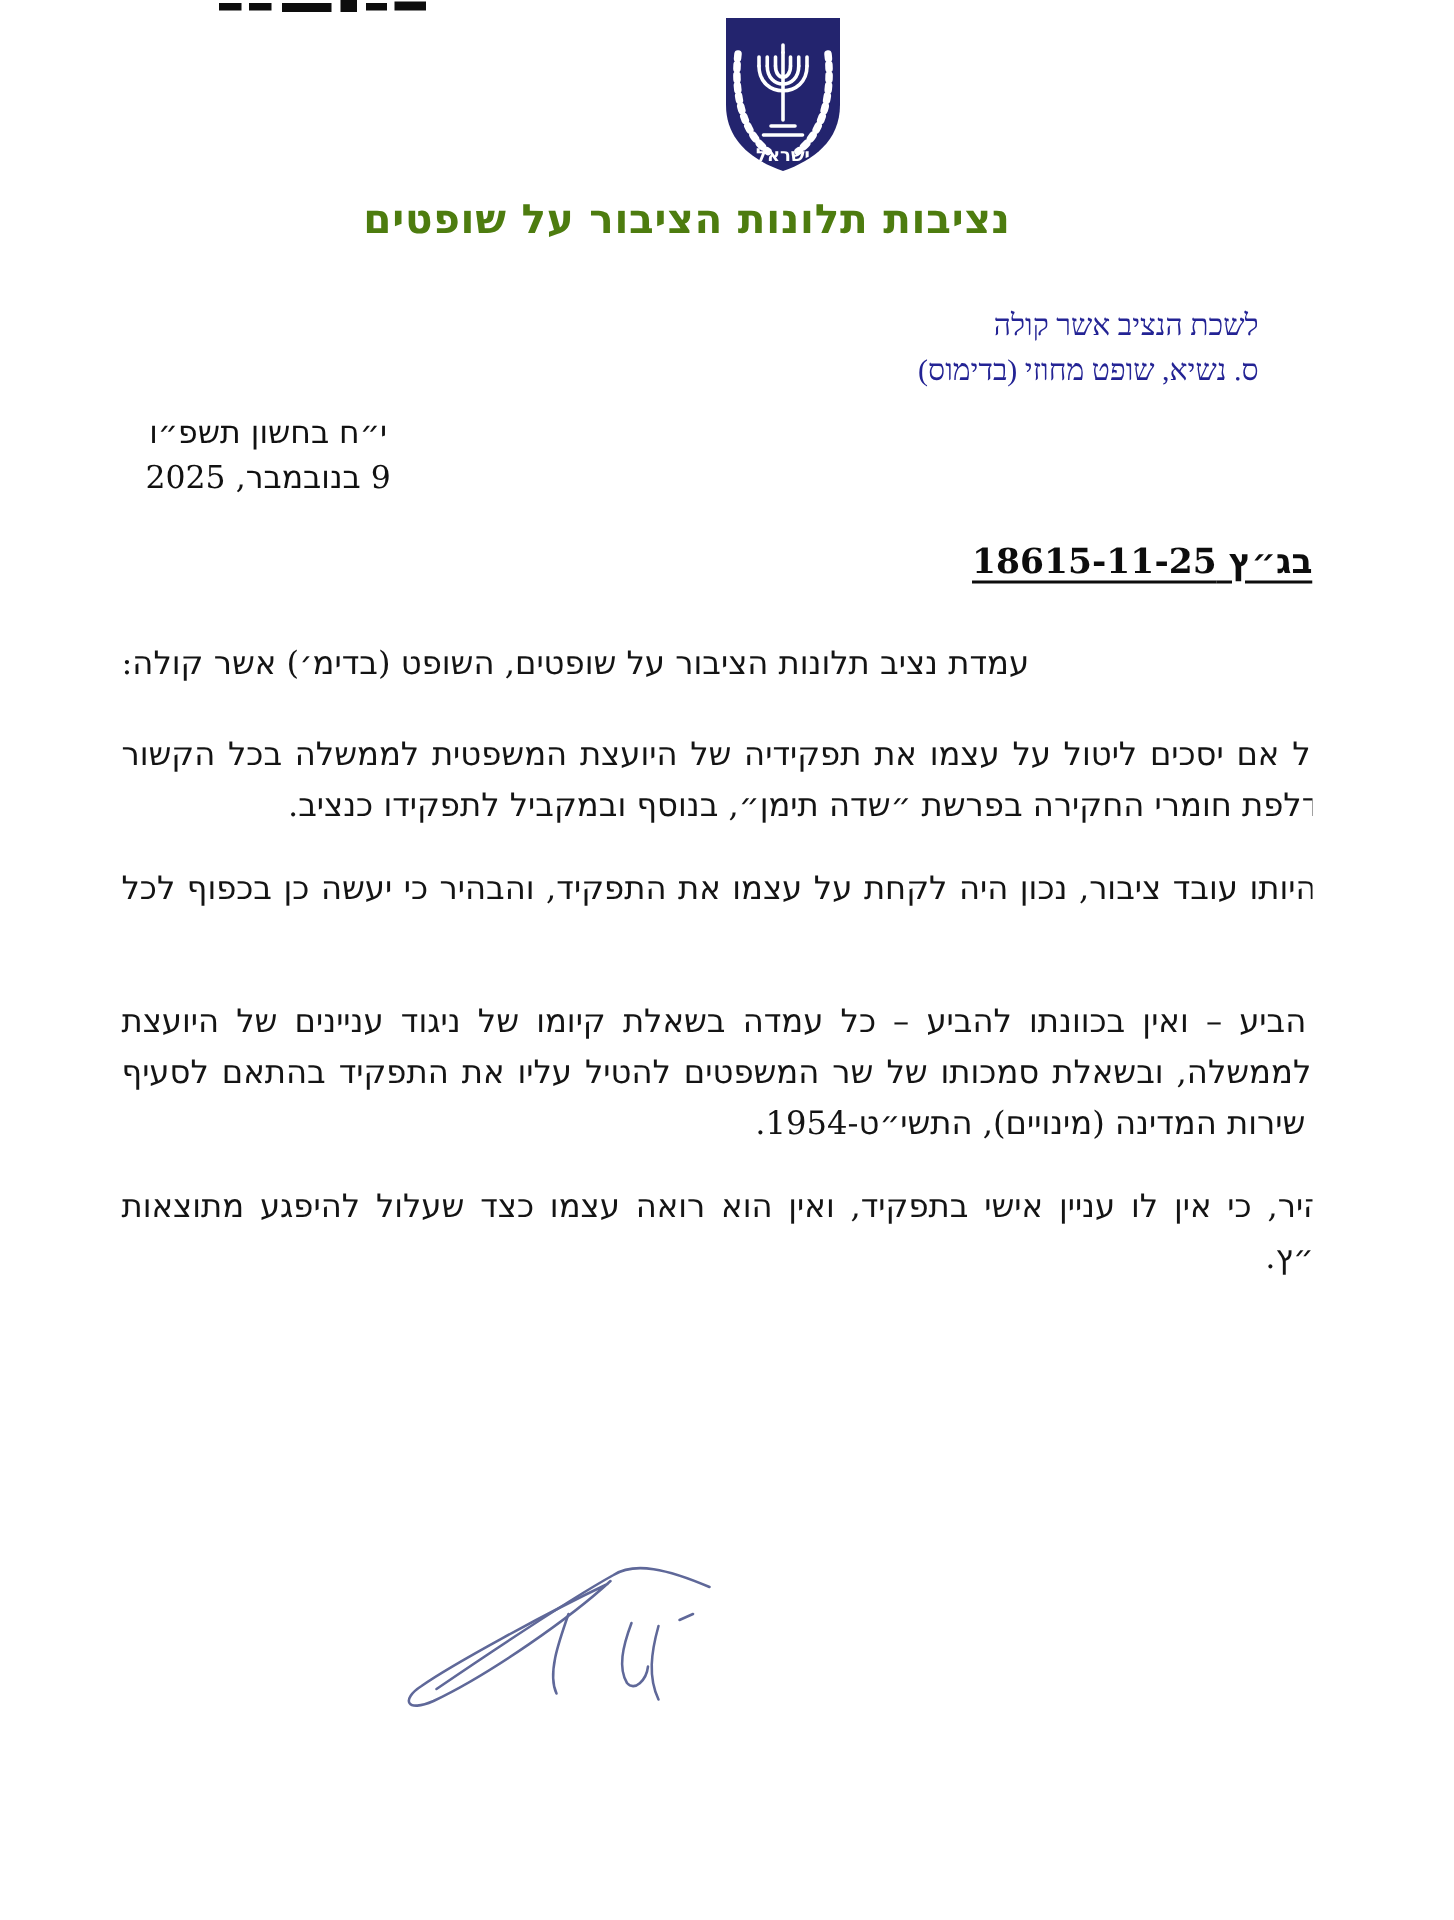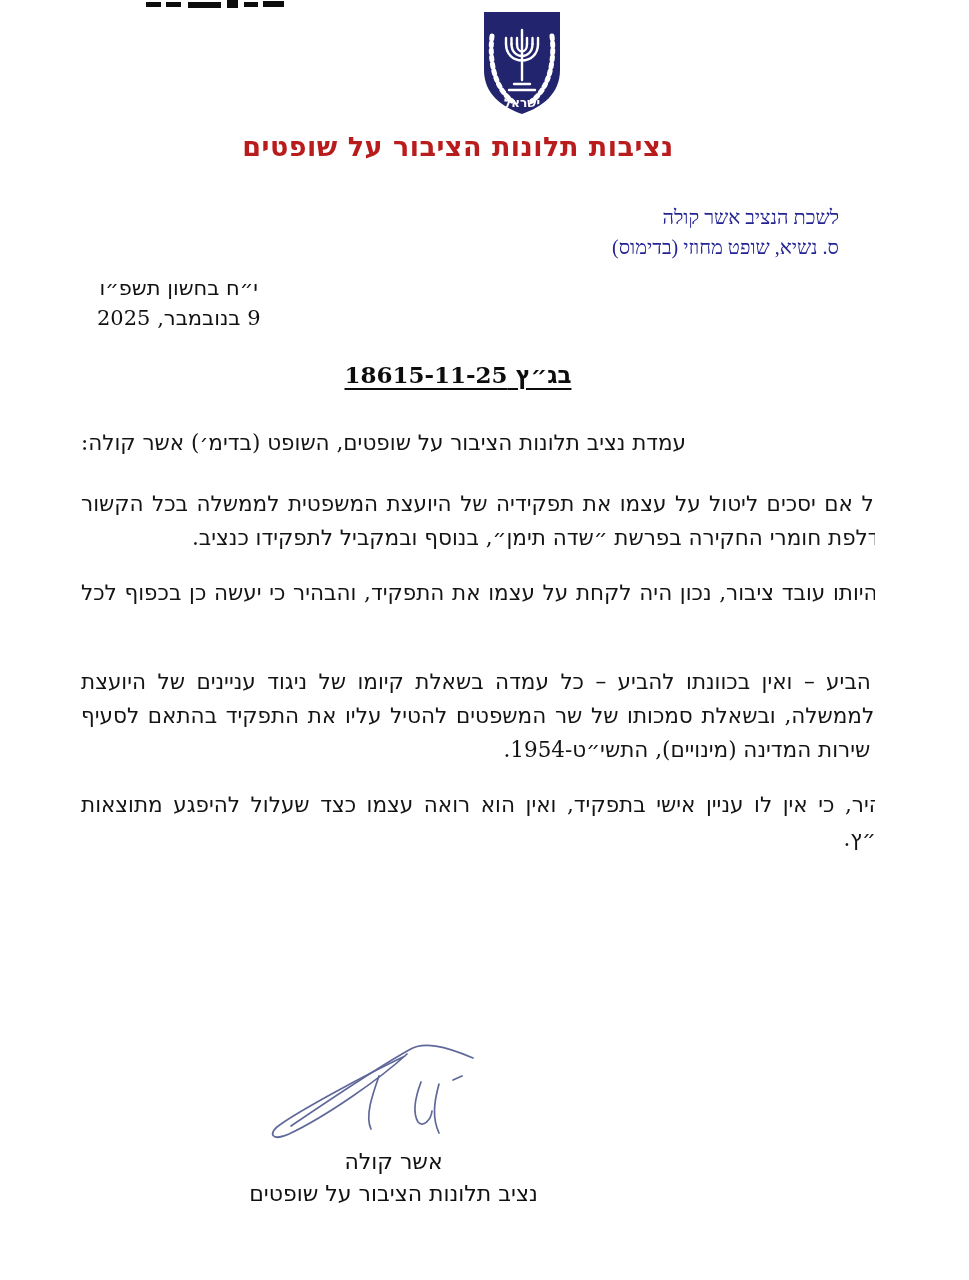--- a/index.html
+++ b/index.html
@@ -22,36 +22,36 @@
   .tf3 { left: 147px; top: 2px; width: 33px; height: 6px; }
   .tf4 { left: 186px; top: 0px; width: 11px; height: 8px; }
   .tf5 { left: 203px; top: 2px; width: 14px; height: 5px; }
   .tf6 { left: 222px; top: 1px; width: 21px; height: 6px; }
 
   .emblem { position: absolute; left: 437px; top: 8px; width: 88px; height: 108px; }
 
   .org-title {
     position: absolute; top: 131px; left: 0; width: 100%;
     text-align: center; font-size: 27px; font-weight: bold;
-    color: #b91c1c; letter-spacing: 0.5px;
+    color: #4d7c0f; letter-spacing: 0.5px;
   }
 
   .sender {
     position: absolute; top: 202px; right: 36px;
     text-align: right; color: #232394; font-size: 20px; line-height: 30px; font-family: Liberation Serif, serif;
   }
 
   .date-block {
     position: absolute; top: 273px; left: 56px;
     direction: rtl; text-align: center; font-size: 21px; line-height: 30px; color: #111;
   }
 
   .case-number {
     position: absolute; top: 361px; left: 0; width: 100%;
-    text-align: center; font-size: 23px; font-weight: bold;
+    text-align: right; font-size: 23px; font-weight: bold;
     text-decoration: underline; text-underline-offset: 5px; color: #0d0d0d;
   }
 
   .letter-body {
     position: absolute; top: 426px; left: 40px; width: 892px;
     font-size: 21.5px; line-height: 34px; color: #141414;
   }
   .letter-body .intro { text-align: left; margin-bottom: 27px; }
   .letter-body p.para { text-align: justify; margin-bottom: 21px; }
 
@@ -128,18 +128,14 @@
     <g stroke="#5f6899" stroke-width="1.7" fill="none" stroke-linecap="round">
       <path d="M146,30 C104,50 42,84 22,98 C8,107 12,116 30,108 C68,90 122,52 148,28"></path>
       <path d="M32,100 C88,62 132,34 150,24 C164,15 186,20 214,32"></path>
       <path d="M120,50 C113,70 106,90 112,103"></path>
       <path d="M162,56 C156,72 153,86 159,96 C164,102 172,94 173,85"></path>
       <path d="M180,58 C175,76 173,92 180,107"></path>
       <path d="M194,54 L203,50"></path>
     </g>
   </svg>
 
-  <div class="sign-block">
-    <div>אשר קולה</div>
-    <div>נציב תלונות הציבור על שופטים</div>
-  </div>
 
 </div>
 
 </body></html>

